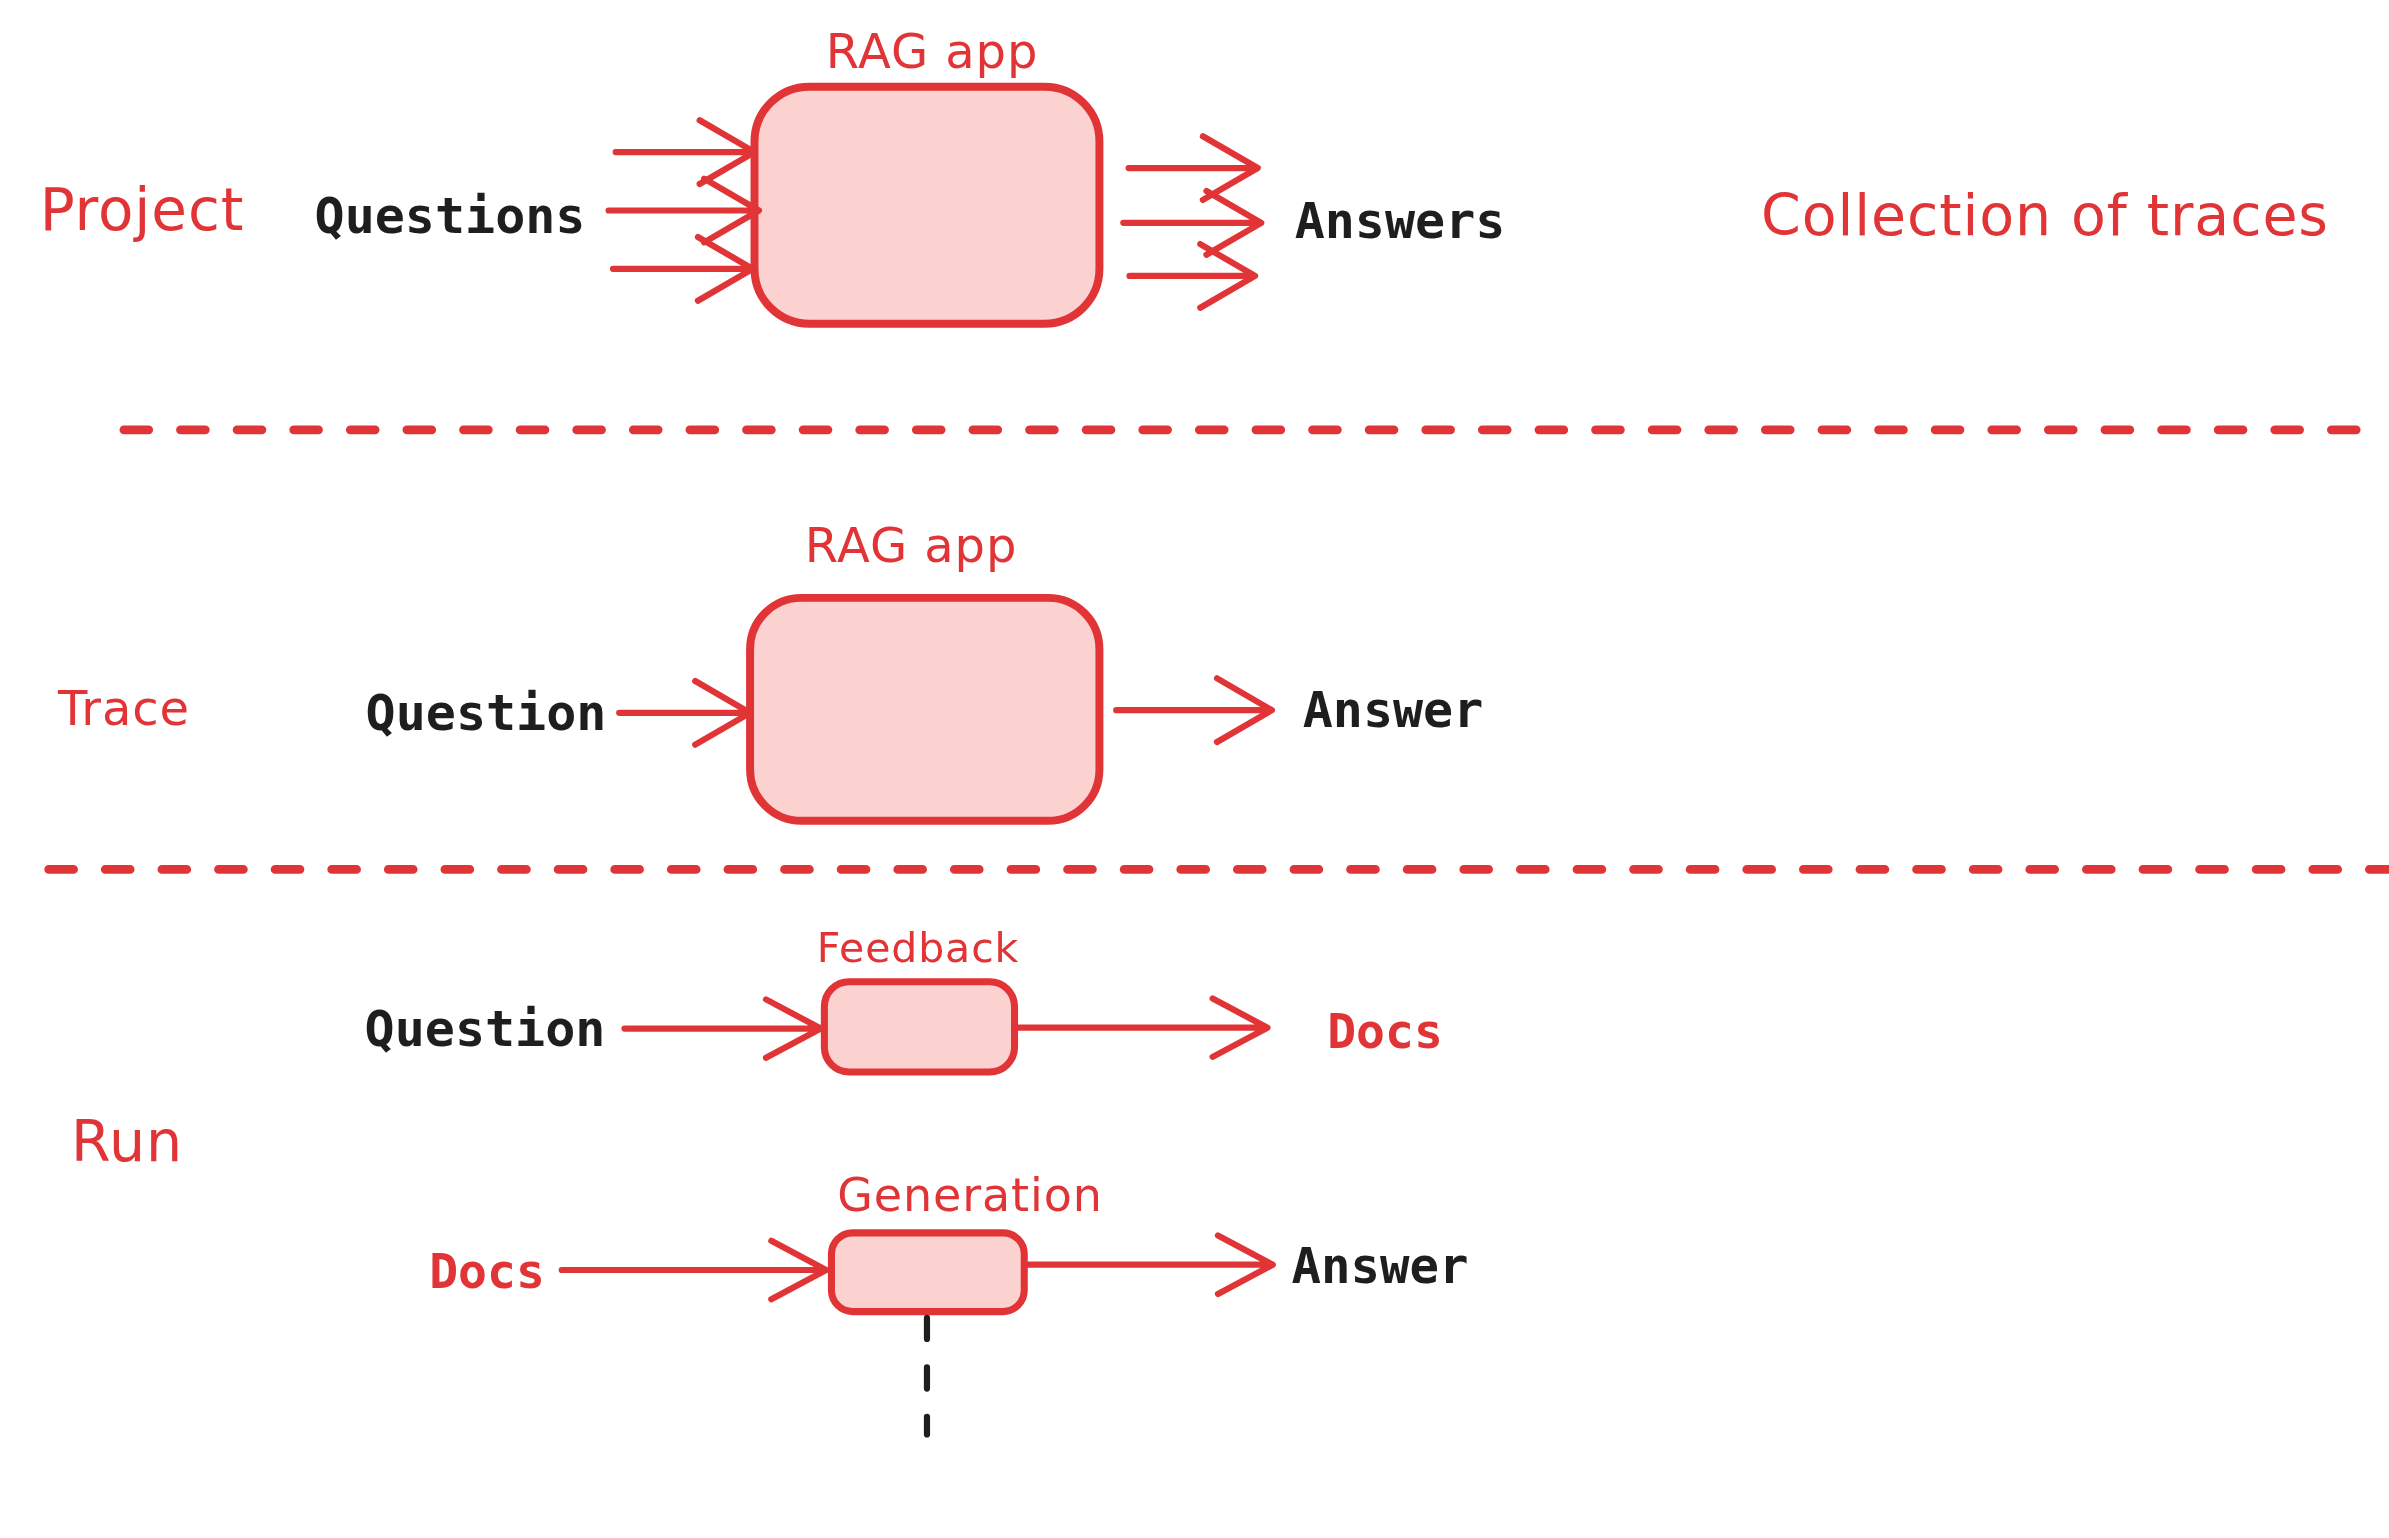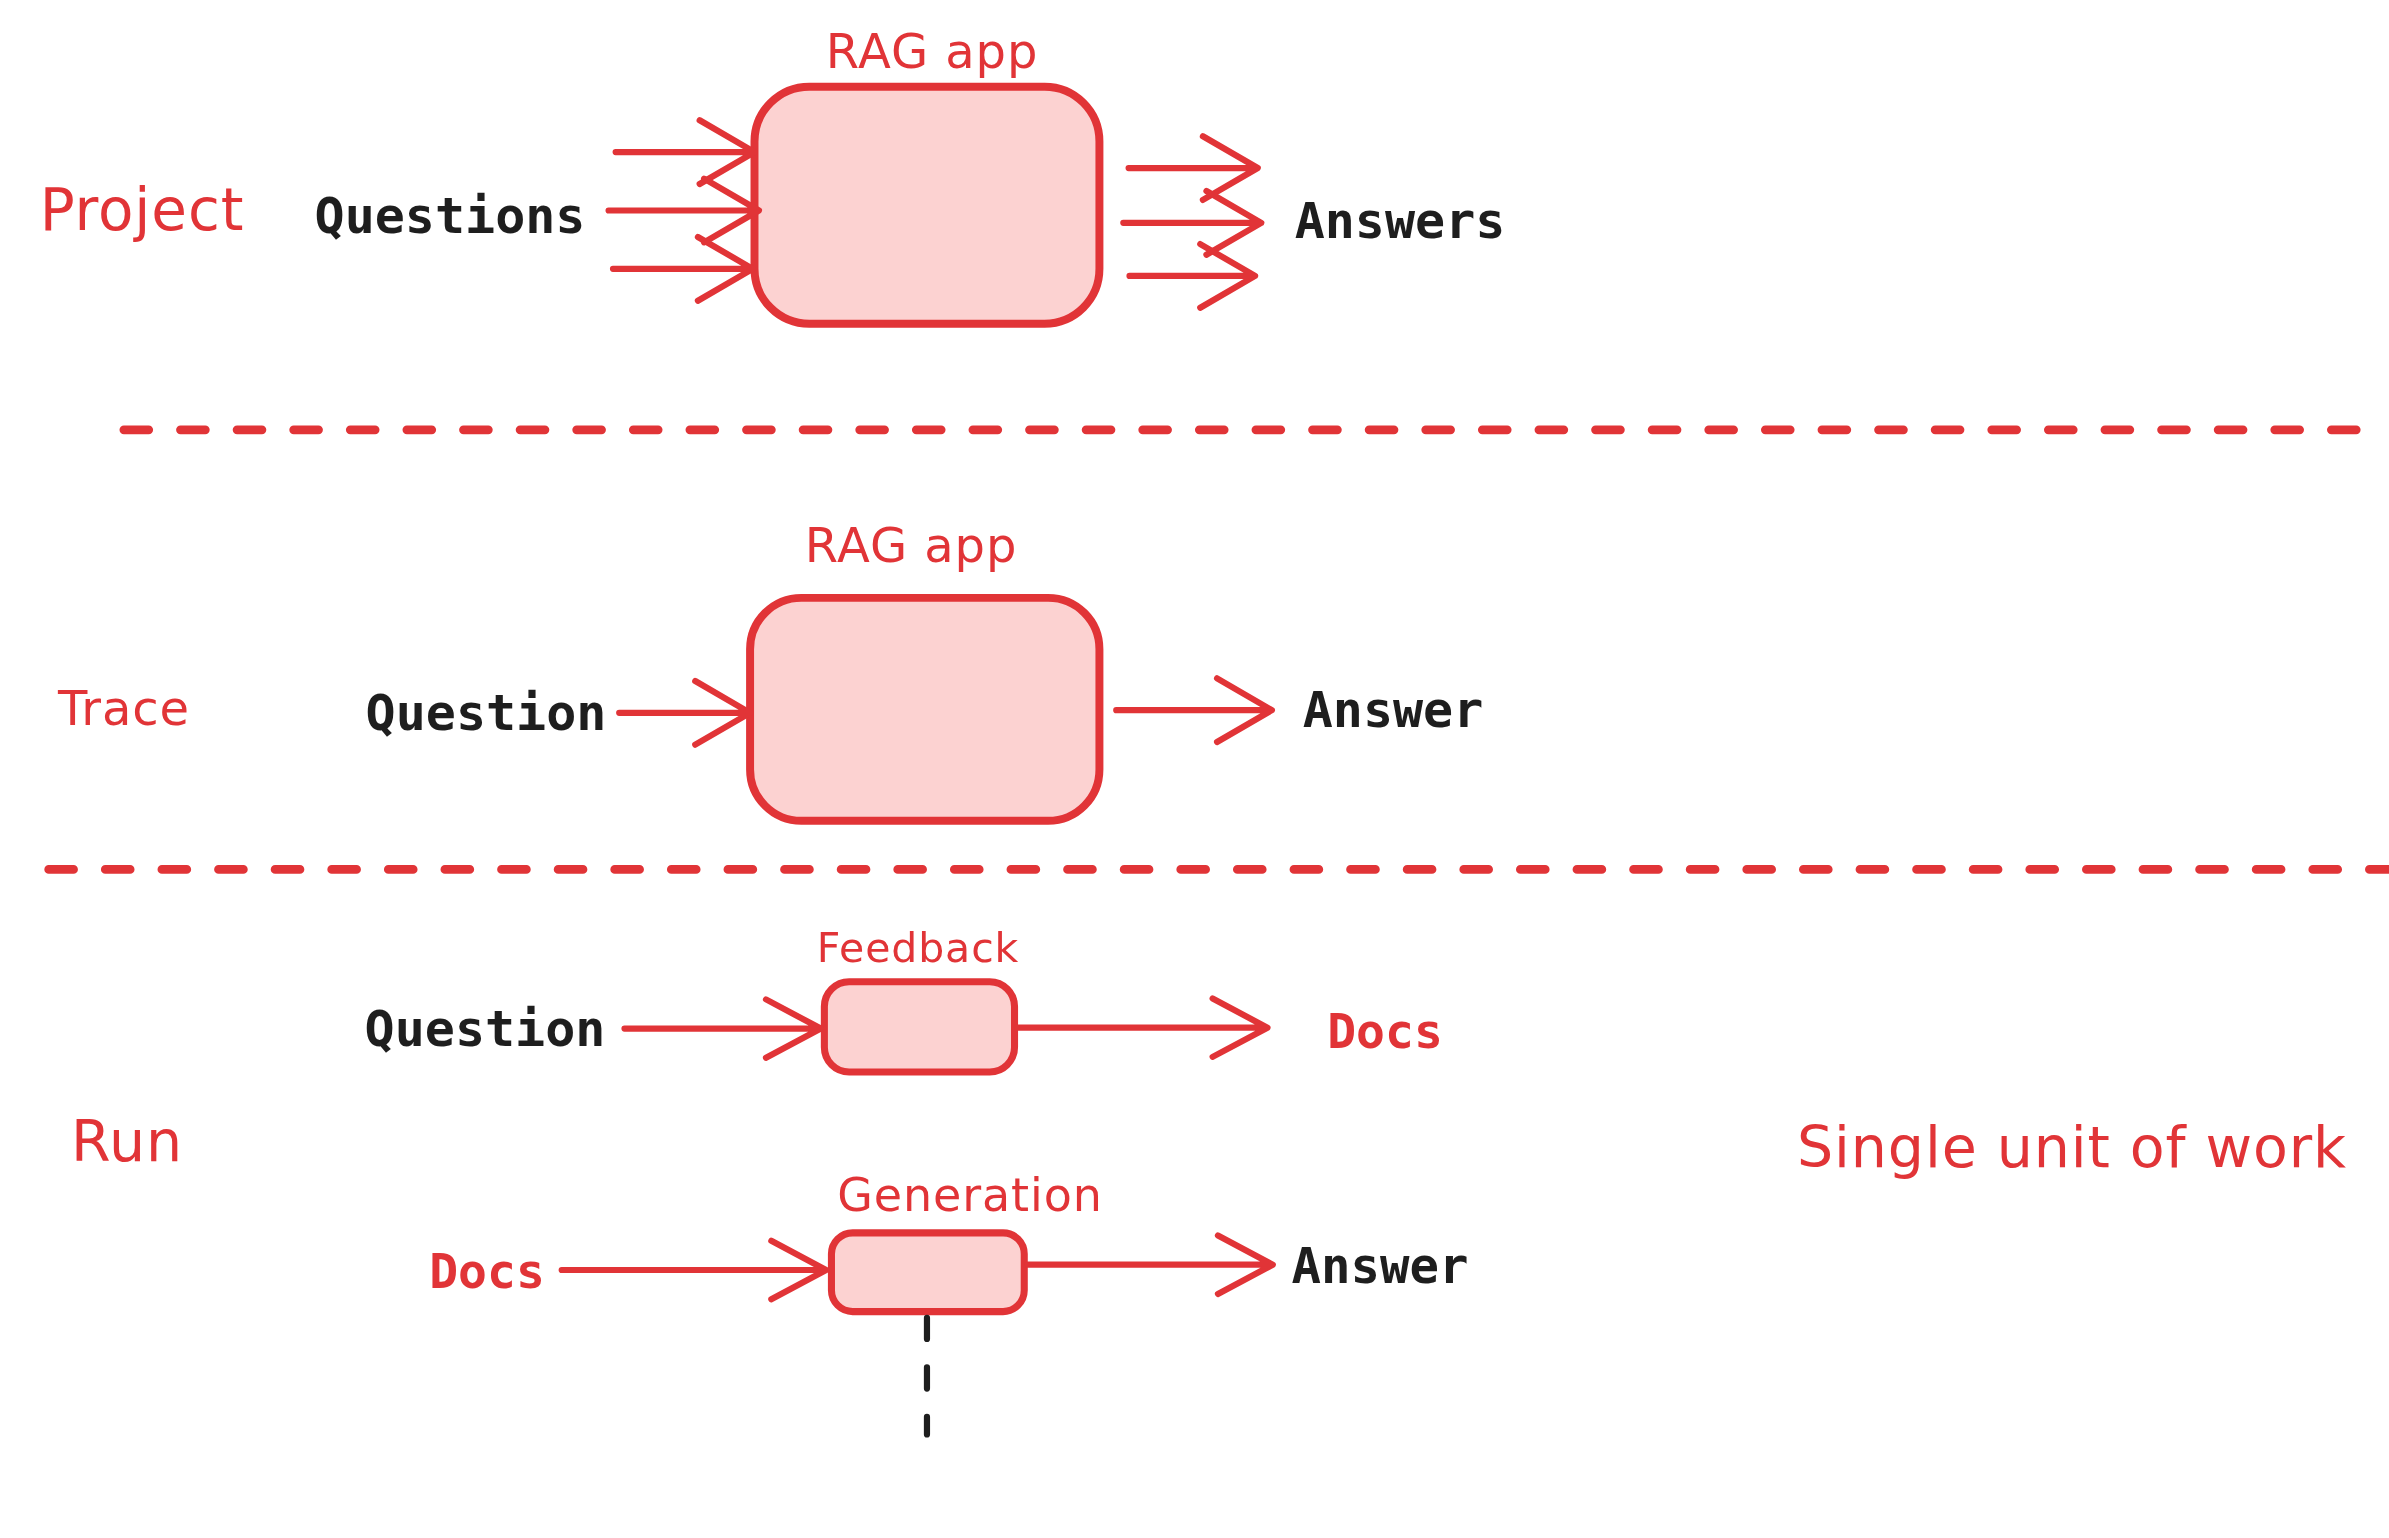--- a/index.html
+++ b/index.html
@@ -54,29 +54,29 @@
       <path class="arrow" d="M1162 1430 L1433 1430 M1377 1397 L1439 1430 L1377 1463"></path>
 
       <path class="dashline" d="M1048 1490 L1048 1622"></path>
     </g>
   </svg>
 
   <div class="label hand" style="left:142px;top:210px;font-size:58px">Project</div>
   <div class="label mono" style="left:450px;top:216px;font-size:50px">Questions</div>
   <div class="label hand" style="left:932px;top:51px;font-size:48px">RAG app</div>
   <div class="label mono" style="left:1400px;top:221px;font-size:50px">Answers</div>
+  <div class="label hand" style="left:2045px;top:215px;font-size:57px">Collection of traces</div>
 
   <div class="label hand" style="left:124px;top:708px;font-size:48px">Trace</div>
   <div class="label mono" style="left:486px;top:713px;font-size:50px">Question</div>
   <div class="label hand" style="left:911px;top:545px;font-size:48px">RAG app</div>
   <div class="label mono" style="left:1393px;top:710px;font-size:50px">Answer</div>
 
   <div class="label hand" style="left:127px;top:1141px;font-size:57px">Run</div>
   <div class="label mono" style="left:485px;top:1029px;font-size:50px">Question</div>
   <div class="label hand" style="left:918px;top:948px;font-size:41px">Feedback</div>
   <div class="label mono red" style="left:1385px;top:1031px;font-size:48px">Docs</div>
   <div class="label mono red" style="left:487px;top:1271px;font-size:48px">Docs</div>
   <div class="label hand" style="left:970px;top:1195px;font-size:46px">Generation</div>
   <div class="label mono" style="left:1380px;top:1266px;font-size:49px">Answer</div>
-  <div class="label hand" style="left:2072px;top:1147px;font-size:57px">Single unit of work</div>
 
 </div>
 
 
 </body></html>

